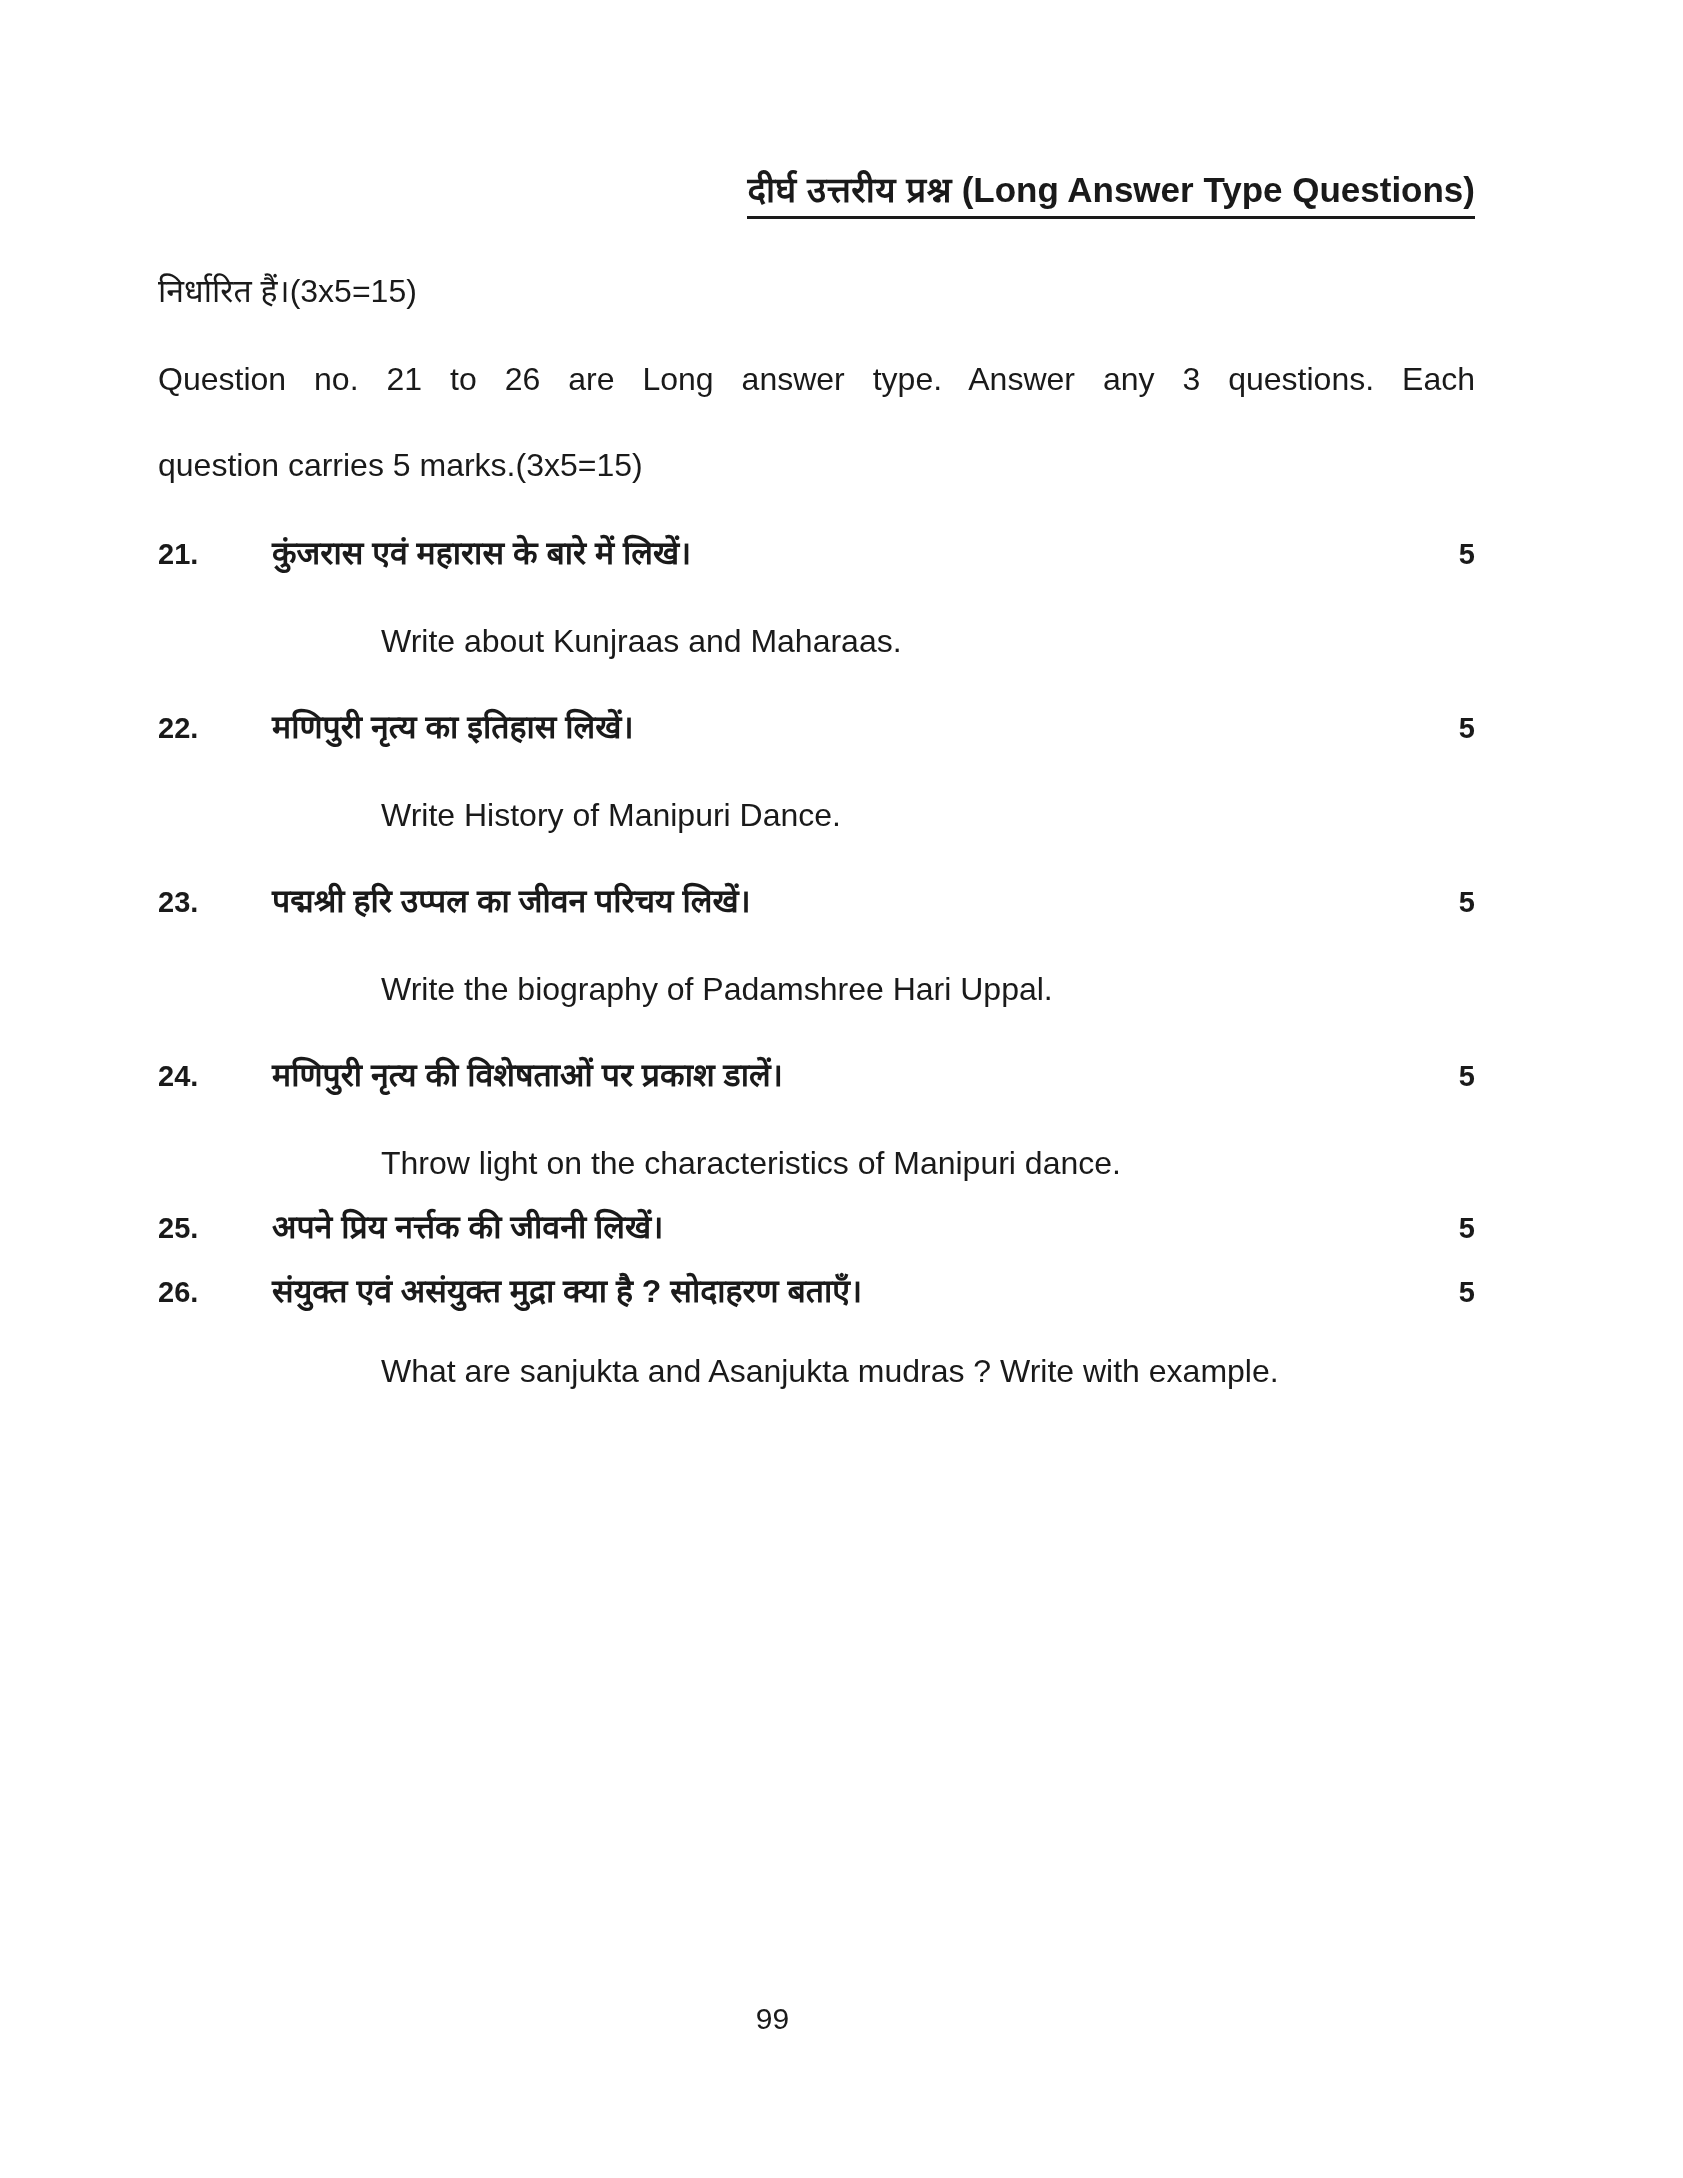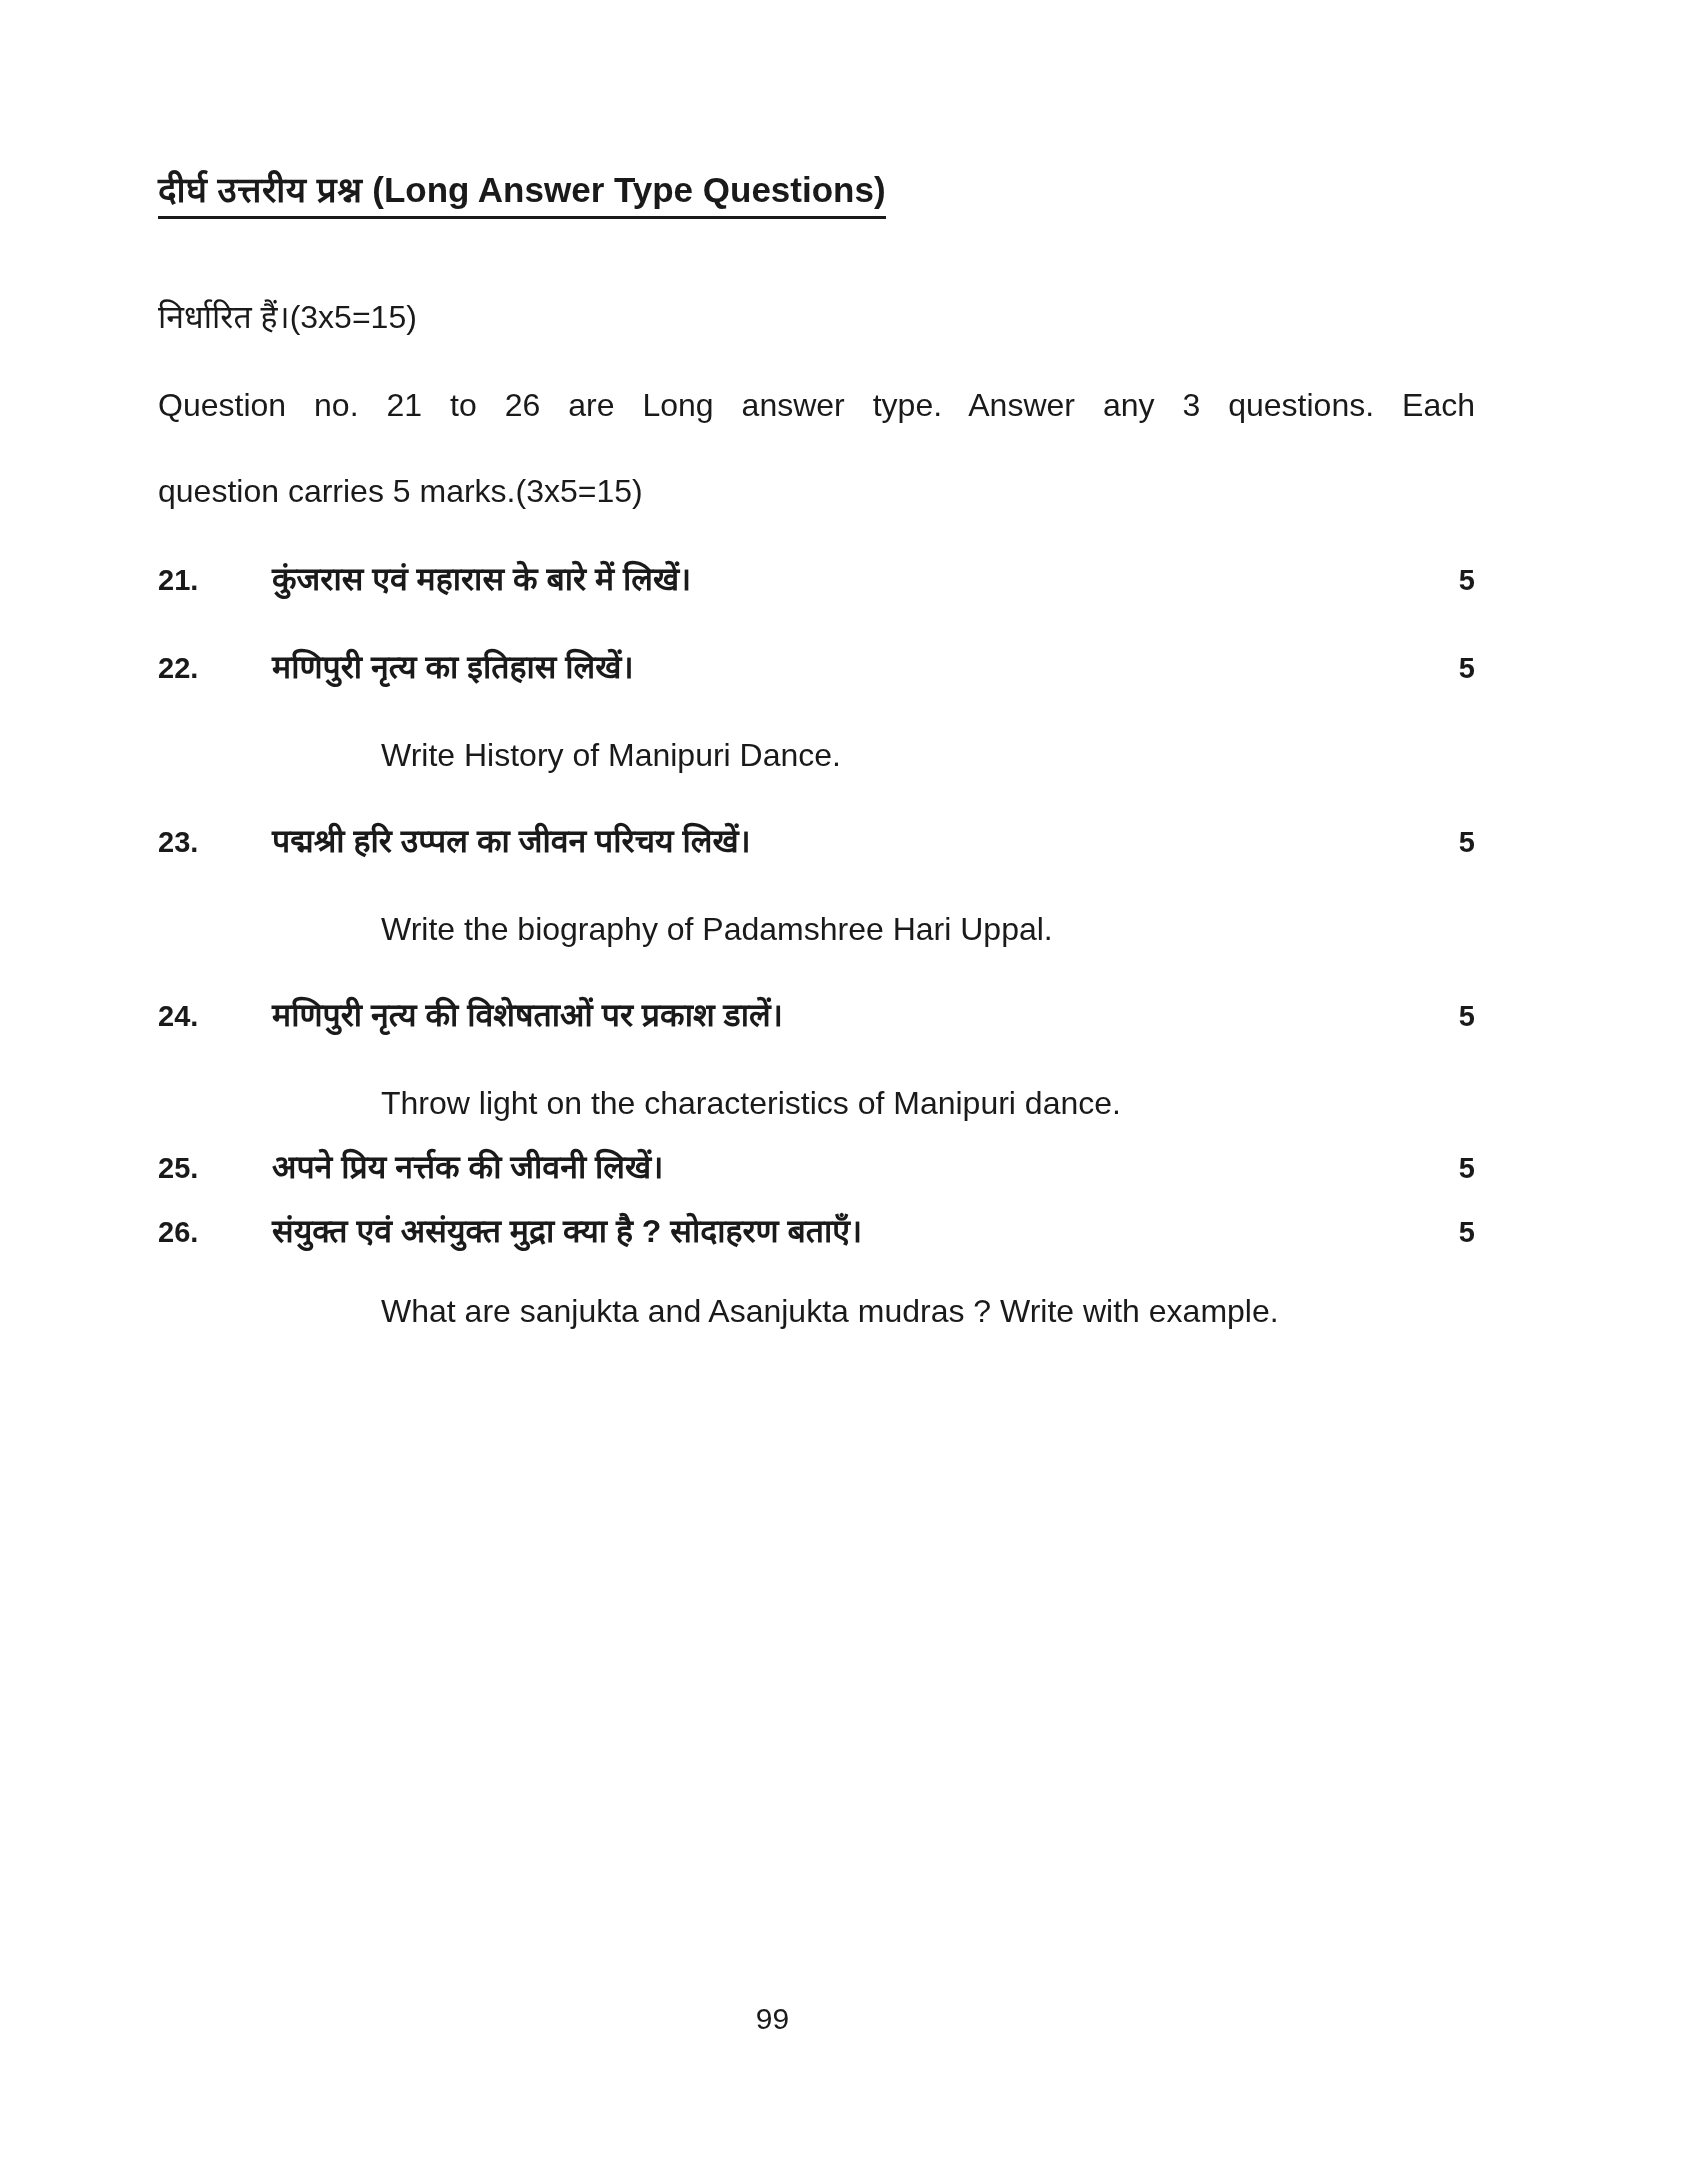--- a/index.html
+++ b/index.html
@@ -13,22 +13,22 @@
   }
   .sheet {
     position: absolute;
     left: 0; top: 0;
     width: 1683px;
     height: 2178px;
     background: #ffffff;
     padding: 170px 208px 0 158px;
   }
   .doc-title-row {
-    text-align: left;
-    margin-bottom: 77px;
+    text-align: right;
+    margin-bottom: 51px;
   }
   .doc-title {
     display: inline-block;
     font-size: 35px;
     font-weight: bold;
     line-height: 40px;
     border-bottom: 3px solid #1a1a1a;
     padding-bottom: 6px;
     white-space: nowrap;
   }
@@ -114,20 +114,21 @@
     <span class="marks-paren">(3x5=15)</span>
   </div>
 
   <div class="questions">
 
     <div class="q-row">
       <span class="q-num">21.</span>
       <span class="q-text">कुंजरास एवं महारास के बारे में लिखें।</span>
       <span class="q-marks">5</span>
     </div>
+    <div class="q-en-row">Write about Kunjraas and Maharaas.</div>
 
     <div class="q-row">
       <span class="q-num">22.</span>
       <span class="q-text">मणिपुरी नृत्य का इतिहास लिखें।</span>
       <span class="q-marks">5</span>
     </div>
     <div class="q-en-row">Write History of Manipuri Dance.</div>
 
     <div class="q-row">
       <span class="q-num">23.</span>

